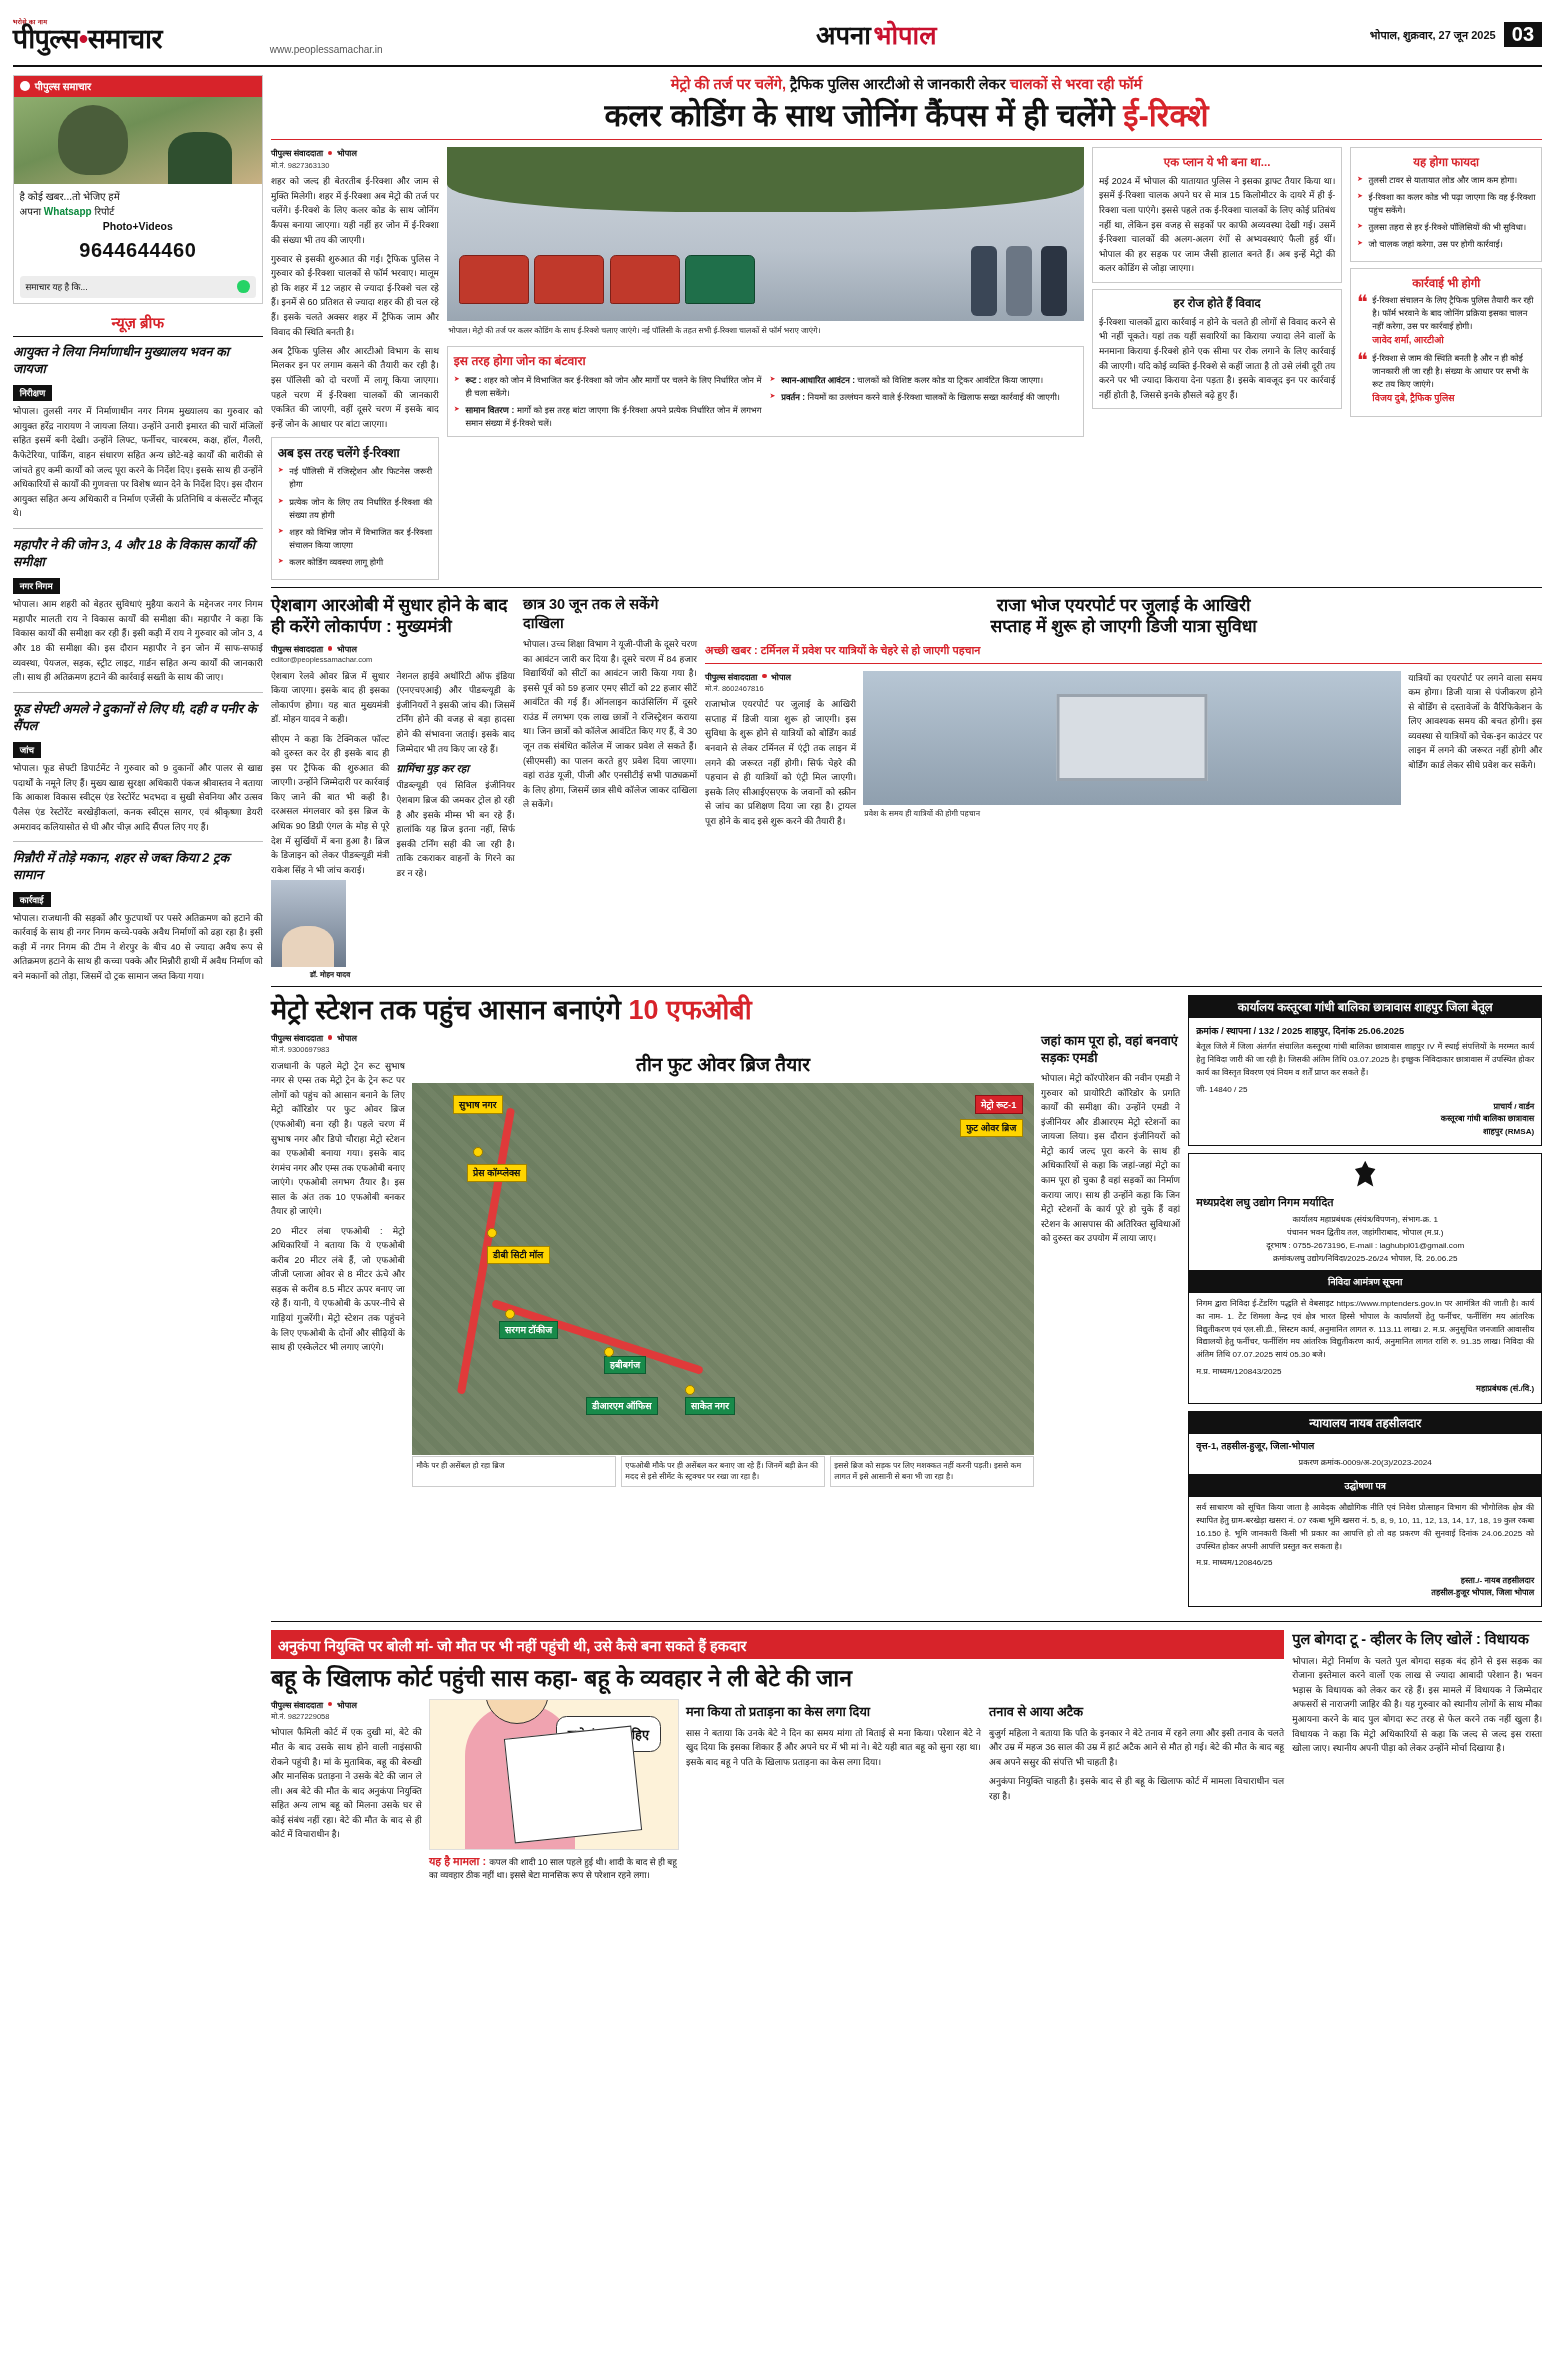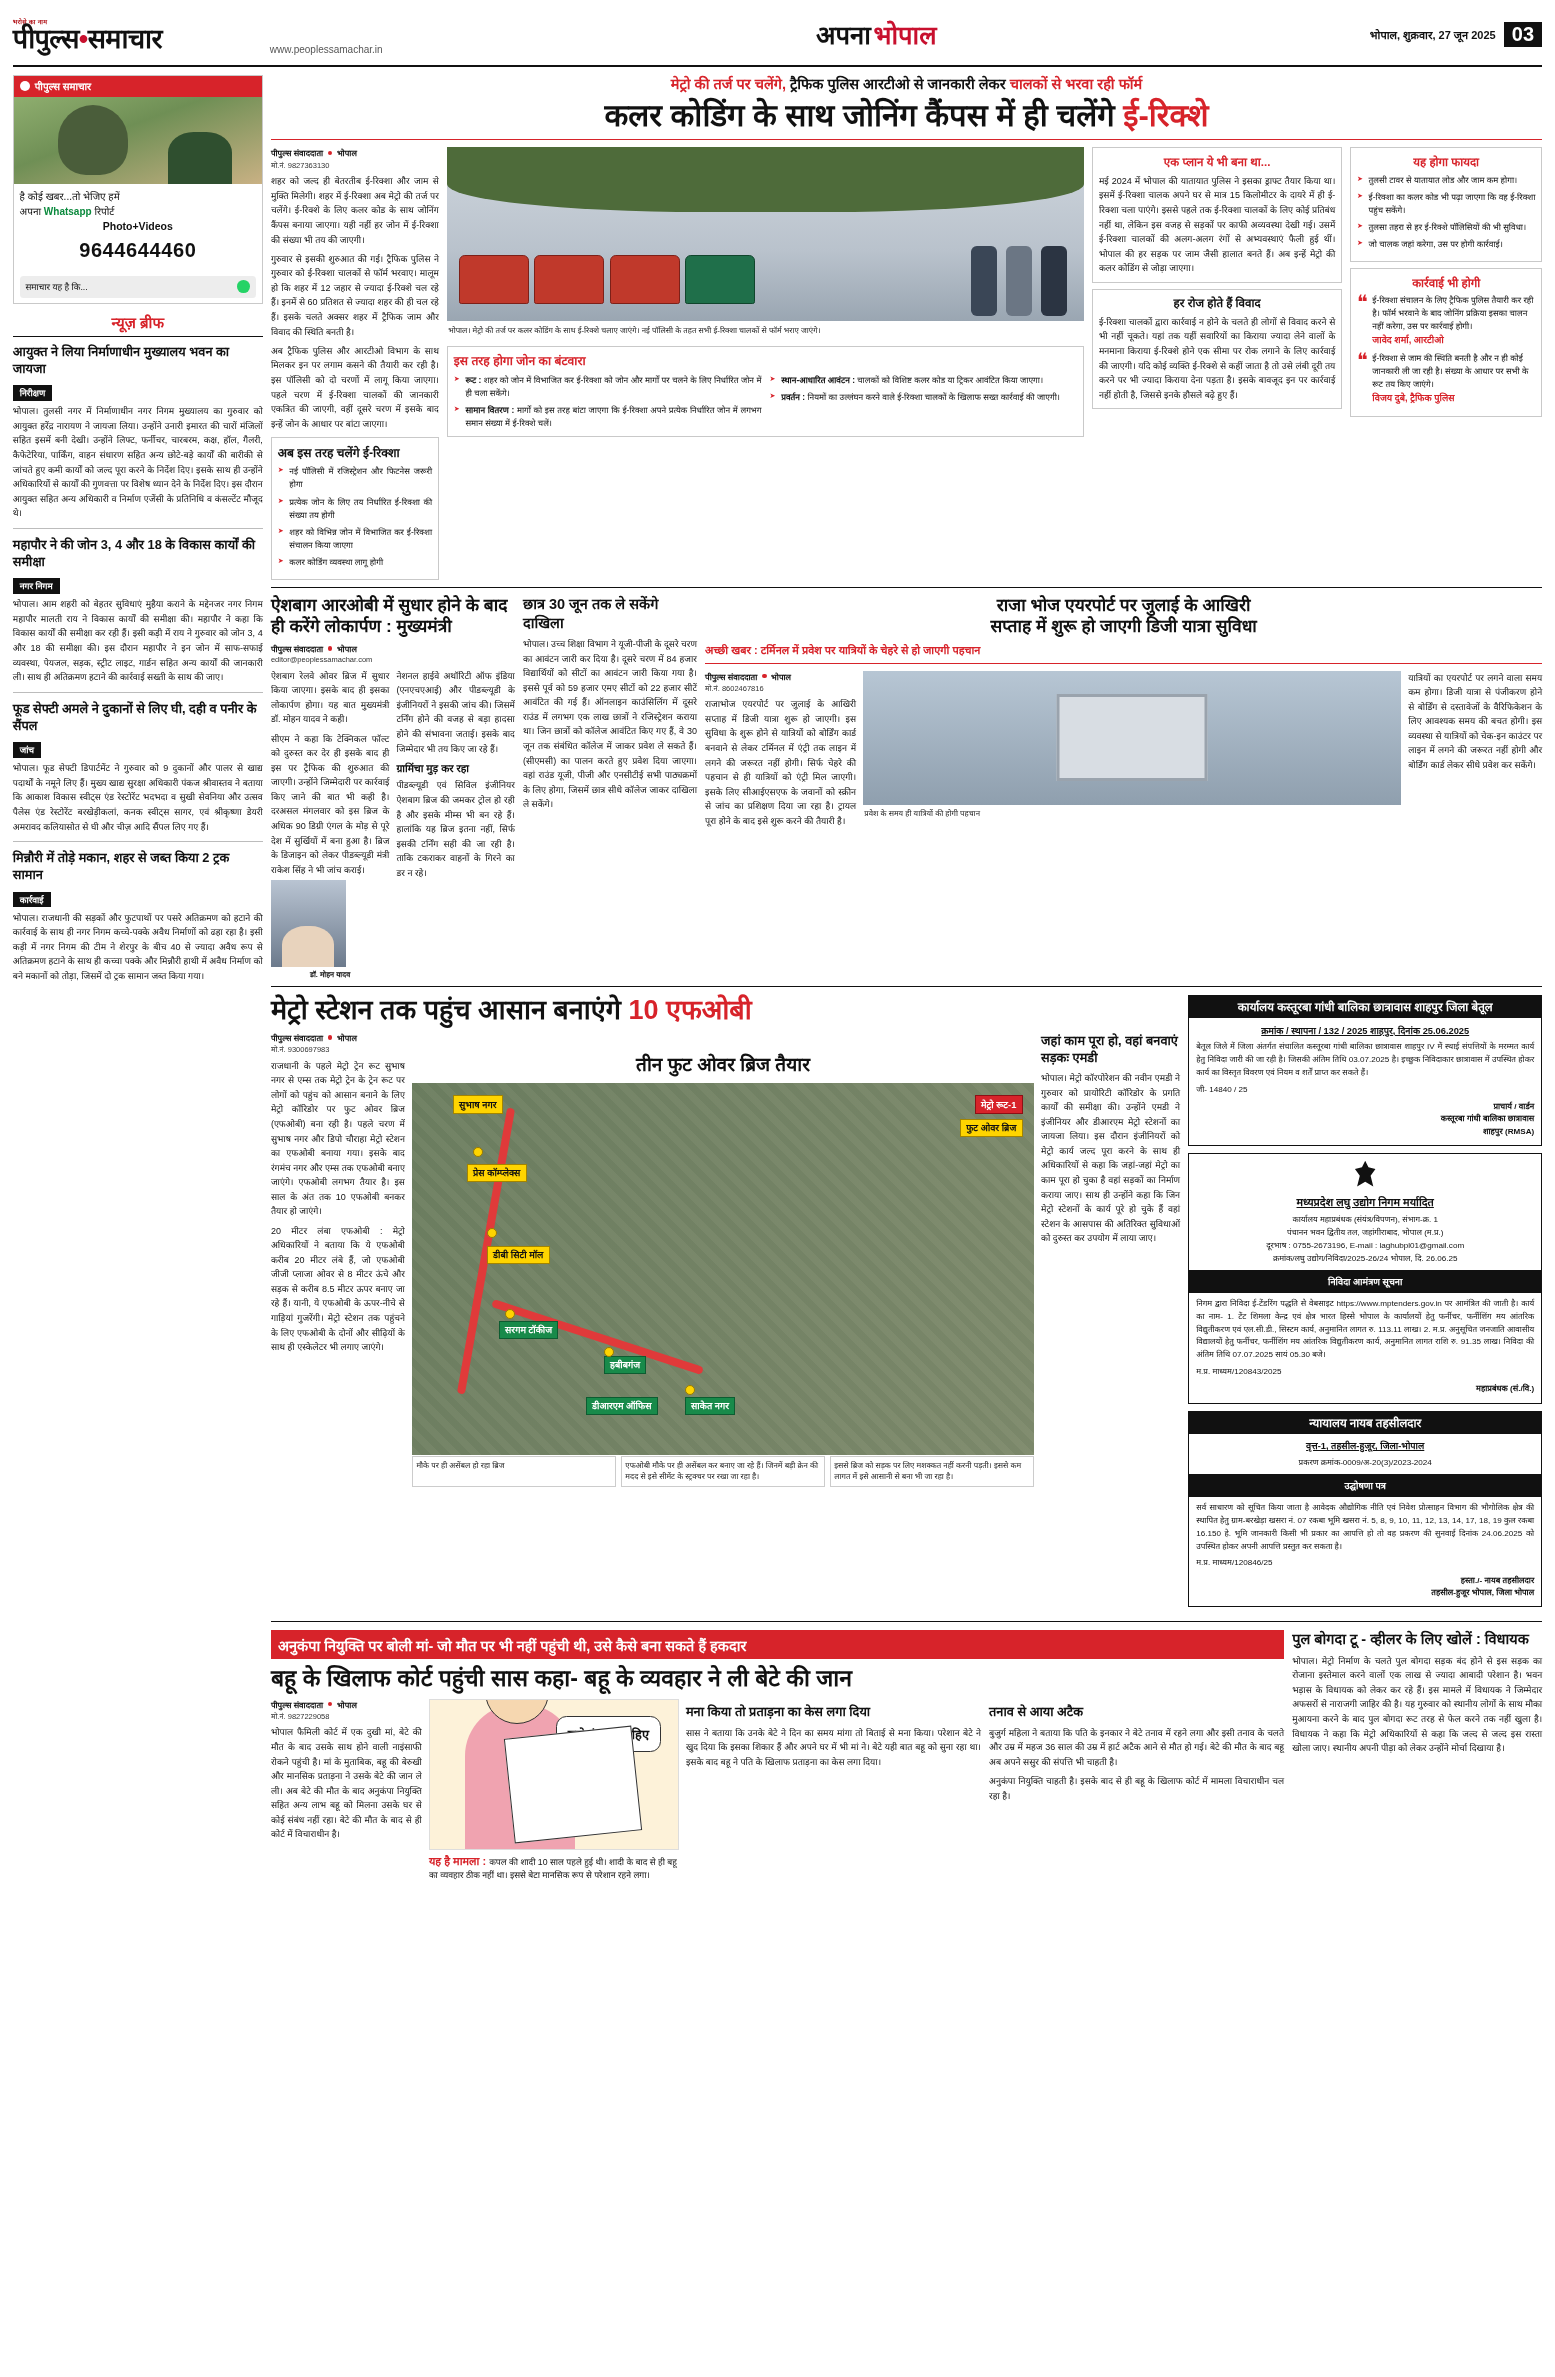--- a/index.html
+++ b/index.html
@@ -84,21 +84,21 @@
   }
   .promo-chat .wabtn {
     width:12.8px;height:12.8px;border-radius:50%;background:#25d366;display:inline-block;
   }
 
   
   .brief-head {
     color:#d7232a; font-size:15px; font-weight:900; text-align:center;
     border-bottom:1.2px solid #111; padding-bottom:3.5px; margin:8.1px 0 4.6px;
   }
-  .lead-hd { font-size:12.8px; font-weight:bold; line-height:1.35; margin:5.8px 0 3.5px; }
+  .lead-hd { font-size:12.8px; font-weight:bold; line-height:1.35; margin:5.8px 0 3.5px;font-style:italic; }
   .body-txt { font-size:9px; line-height:1.62; text-align:justify; }
   .blk-label {
     background:#111; color:#fff; display:inline-block; font-size:8.7px; font-weight:bold;
     padding:1.7px 7px; margin:4.6px 0 3.5px;
   }
   .hr-thin { border-top:0.6px solid #bcbcbc; margin:7px 0; }
   .hr-thick { border-top:1.7px solid #111; margin:7px 0; }
 
   
   .kicker {
@@ -222,21 +222,21 @@
   .map-lbl.red { background:#d7232a; color:#fff; border-color:#8d1015; }
   .map-lbl.green{ background:#188a4a; color:#fff; border-color:#0d5c31; }
   .metro-side-hd { font-size:12.8px; font-weight:bold; line-height:1.35; }
 
   
   .notice { border:1.2px solid #111; padding:7px; margin-bottom:7px; }
   .notice-hd {
     background:#111; color:#fff; text-align:center; font-size:11.6px; font-weight:bold;
     padding:3.5px; margin:-7px -7px 5.8px;
   }
-  .notice-sub { text-align:center; font-size:9.3px; font-weight:bold; margin-bottom:4.6px;text-decoration:underline;}
+  .notice-sub { text-align:left; font-size:9.3px; font-weight:bold; margin-bottom:4.6px;}
   .notice-txt { font-size:8.1px; line-height:1.6; text-align:justify; }
   .notice-sign { text-align:right; font-size:8.1px; font-weight:bold; margin-top:4.6px; line-height:1.5;}
   .emblem {
     width:27px;height:30px;margin:0 auto 3.5px; background:#111;
     clip-path: polygon(50% 0, 62% 22%, 88% 28%, 70% 50%, 80% 86%, 50% 70%, 20% 86%, 30% 50%, 12% 28%, 38% 22%);
   }
   .nbar { background:#111; color:#fff; text-align:center; font-size:9.3px; font-weight:bold; padding:5px; margin:4.6px -7px;}
 
   
   .bottom-grid { display:flex; gap:8.1px; margin-top:8.1px; }

